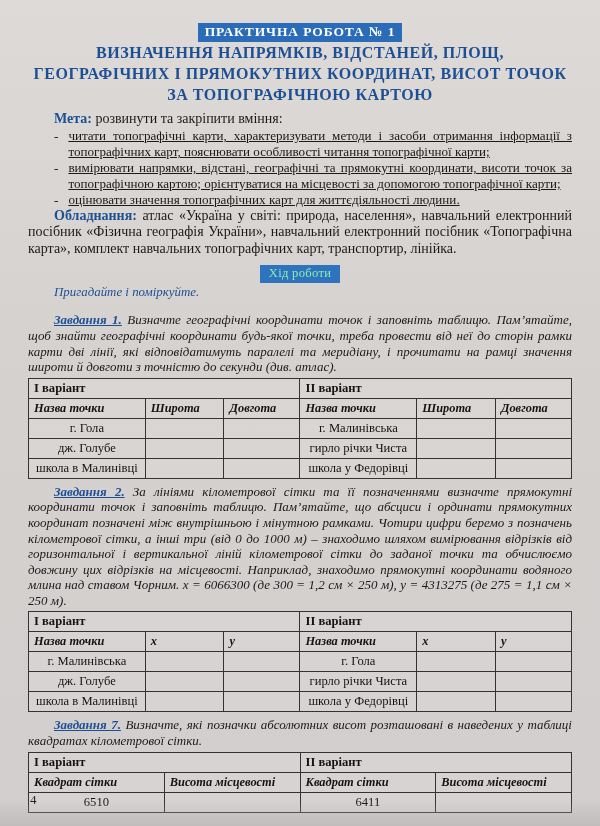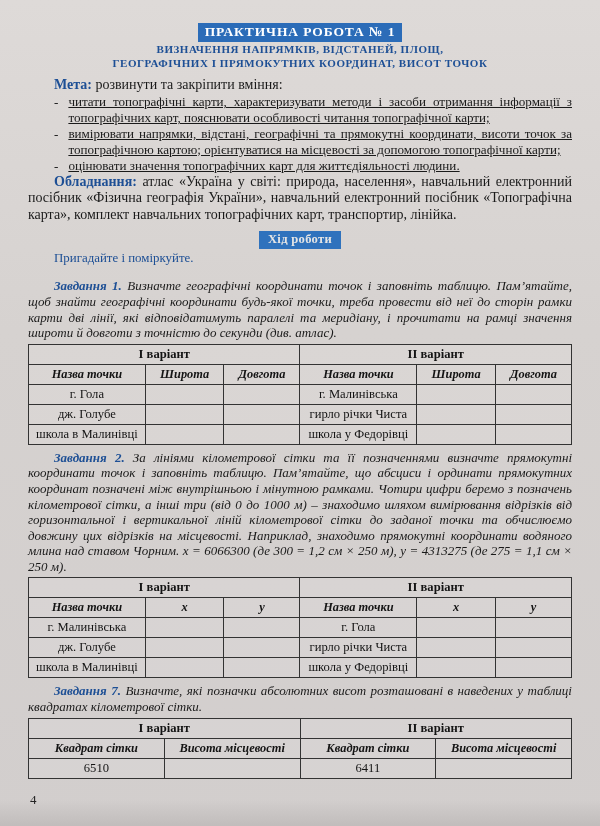--- a/index.html
+++ b/index.html
@@ -42,21 +42,21 @@
     color: #ffffff;
     font-weight: bold;
     font-size: 13.5px;
     letter-spacing: .9px;
     padding: 1px 7px 2px 7px;
     line-height: 1.15;
   }
   .title-line {
     color: #1d4f95;
     font-weight: bold;
-    font-size: 11px;
+    font-size: 16px;
     letter-spacing: .55px;
     line-height: 1.27;
     margin-top: 1px;
   }
 
   
   .para {
     font-size: 14px;
     line-height: 1.21;
     color: #1a1a1a;
@@ -82,66 +82,68 @@
   .bullet-row .btext {
     flex: 1 1 auto;
     text-align: justify;
     text-decoration: underline;
   }
 
   .section-badge-wrap { text-align: center; margin: 5px 0 2px 0; }
   .section-badge {
     display: inline-block;
     background: #2f72bd;
-    color: #e5e5e5;
-    font-weight: bold;
+    color: #86efac;
+    font-weight: normal;
     font-size: 12.6px;
     padding: 1px 9px 2px 9px;
     letter-spacing: .3px;
   }
 
   .recall {
+    font-style: italic;
     color: #1d4f95;
     font-size: 12.9px;
     text-indent: 26px;
     margin: 1px 0 12px 0;
   }
 
   .task-para {
     font-style: italic;
     font-size: 13px;
     line-height: 1.2;
     color: #1a1a1a;
     text-align: justify;
     text-indent: 26px;
     margin: 5px 0 3px 0;
   }
   .task-label {
     font-weight: bold;
     font-style: italic;
     color: #1d4f95;
+    text-decoration: underline;
   }
 
   
   table.t {
     border-collapse: collapse;
     width: 100%;
     margin: 2px 0 2px 0;
     background: rgba(255,255,255,0.10);
   }
   table.t td, table.t th {
     border: 1px solid #2a2a2a;
     padding: 2px 5px;
     font-size: 12.6px;
     color: #141414;
     height: 17px;
     box-sizing: border-box;
   }
   table.t th {
-    text-align: center;
+    text-align: left;
     font-weight: bold;
     font-style: normal;
   }
   table.t th.sub {
     font-style: italic;
     font-weight: bold;
     font-size: 12.4px;
   }
   table.t td.name {
     text-align: center;
@@ -167,20 +169,21 @@
 </style>
 </head>
 <body>
 
 <div class="page">
 
   <div class="title-block">
     <div class="title-badge">ПРАКТИЧНА РОБОТА № 1</div>
     <div class="title-line">ВИЗНАЧЕННЯ НАПРЯМКІВ, ВІДСТАНЕЙ, ПЛОЩ,</div>
     <div class="title-line">ГЕОГРАФІЧНИХ І ПРЯМОКУТНИХ КООРДИНАТ, ВИСОТ ТОЧОК</div>
+    <div class="title-line">ЗА ТОПОГРАФІЧНОЮ КАРТОЮ</div>
   </div>
 
   <p class="para" style="margin-top:6px">
     <span class="lead">Мета:</span><span> розвинути та закріпити вміння:</span>
   </p>
 
   <div class="bullet-row">
     <span class="dashmark">-</span>
     <span class="btext">читати топографічні карти, характеризувати методи і засоби отримання інформації з топографічних карт, пояснювати особливості читання топографічної карти;</span>
   </div>

